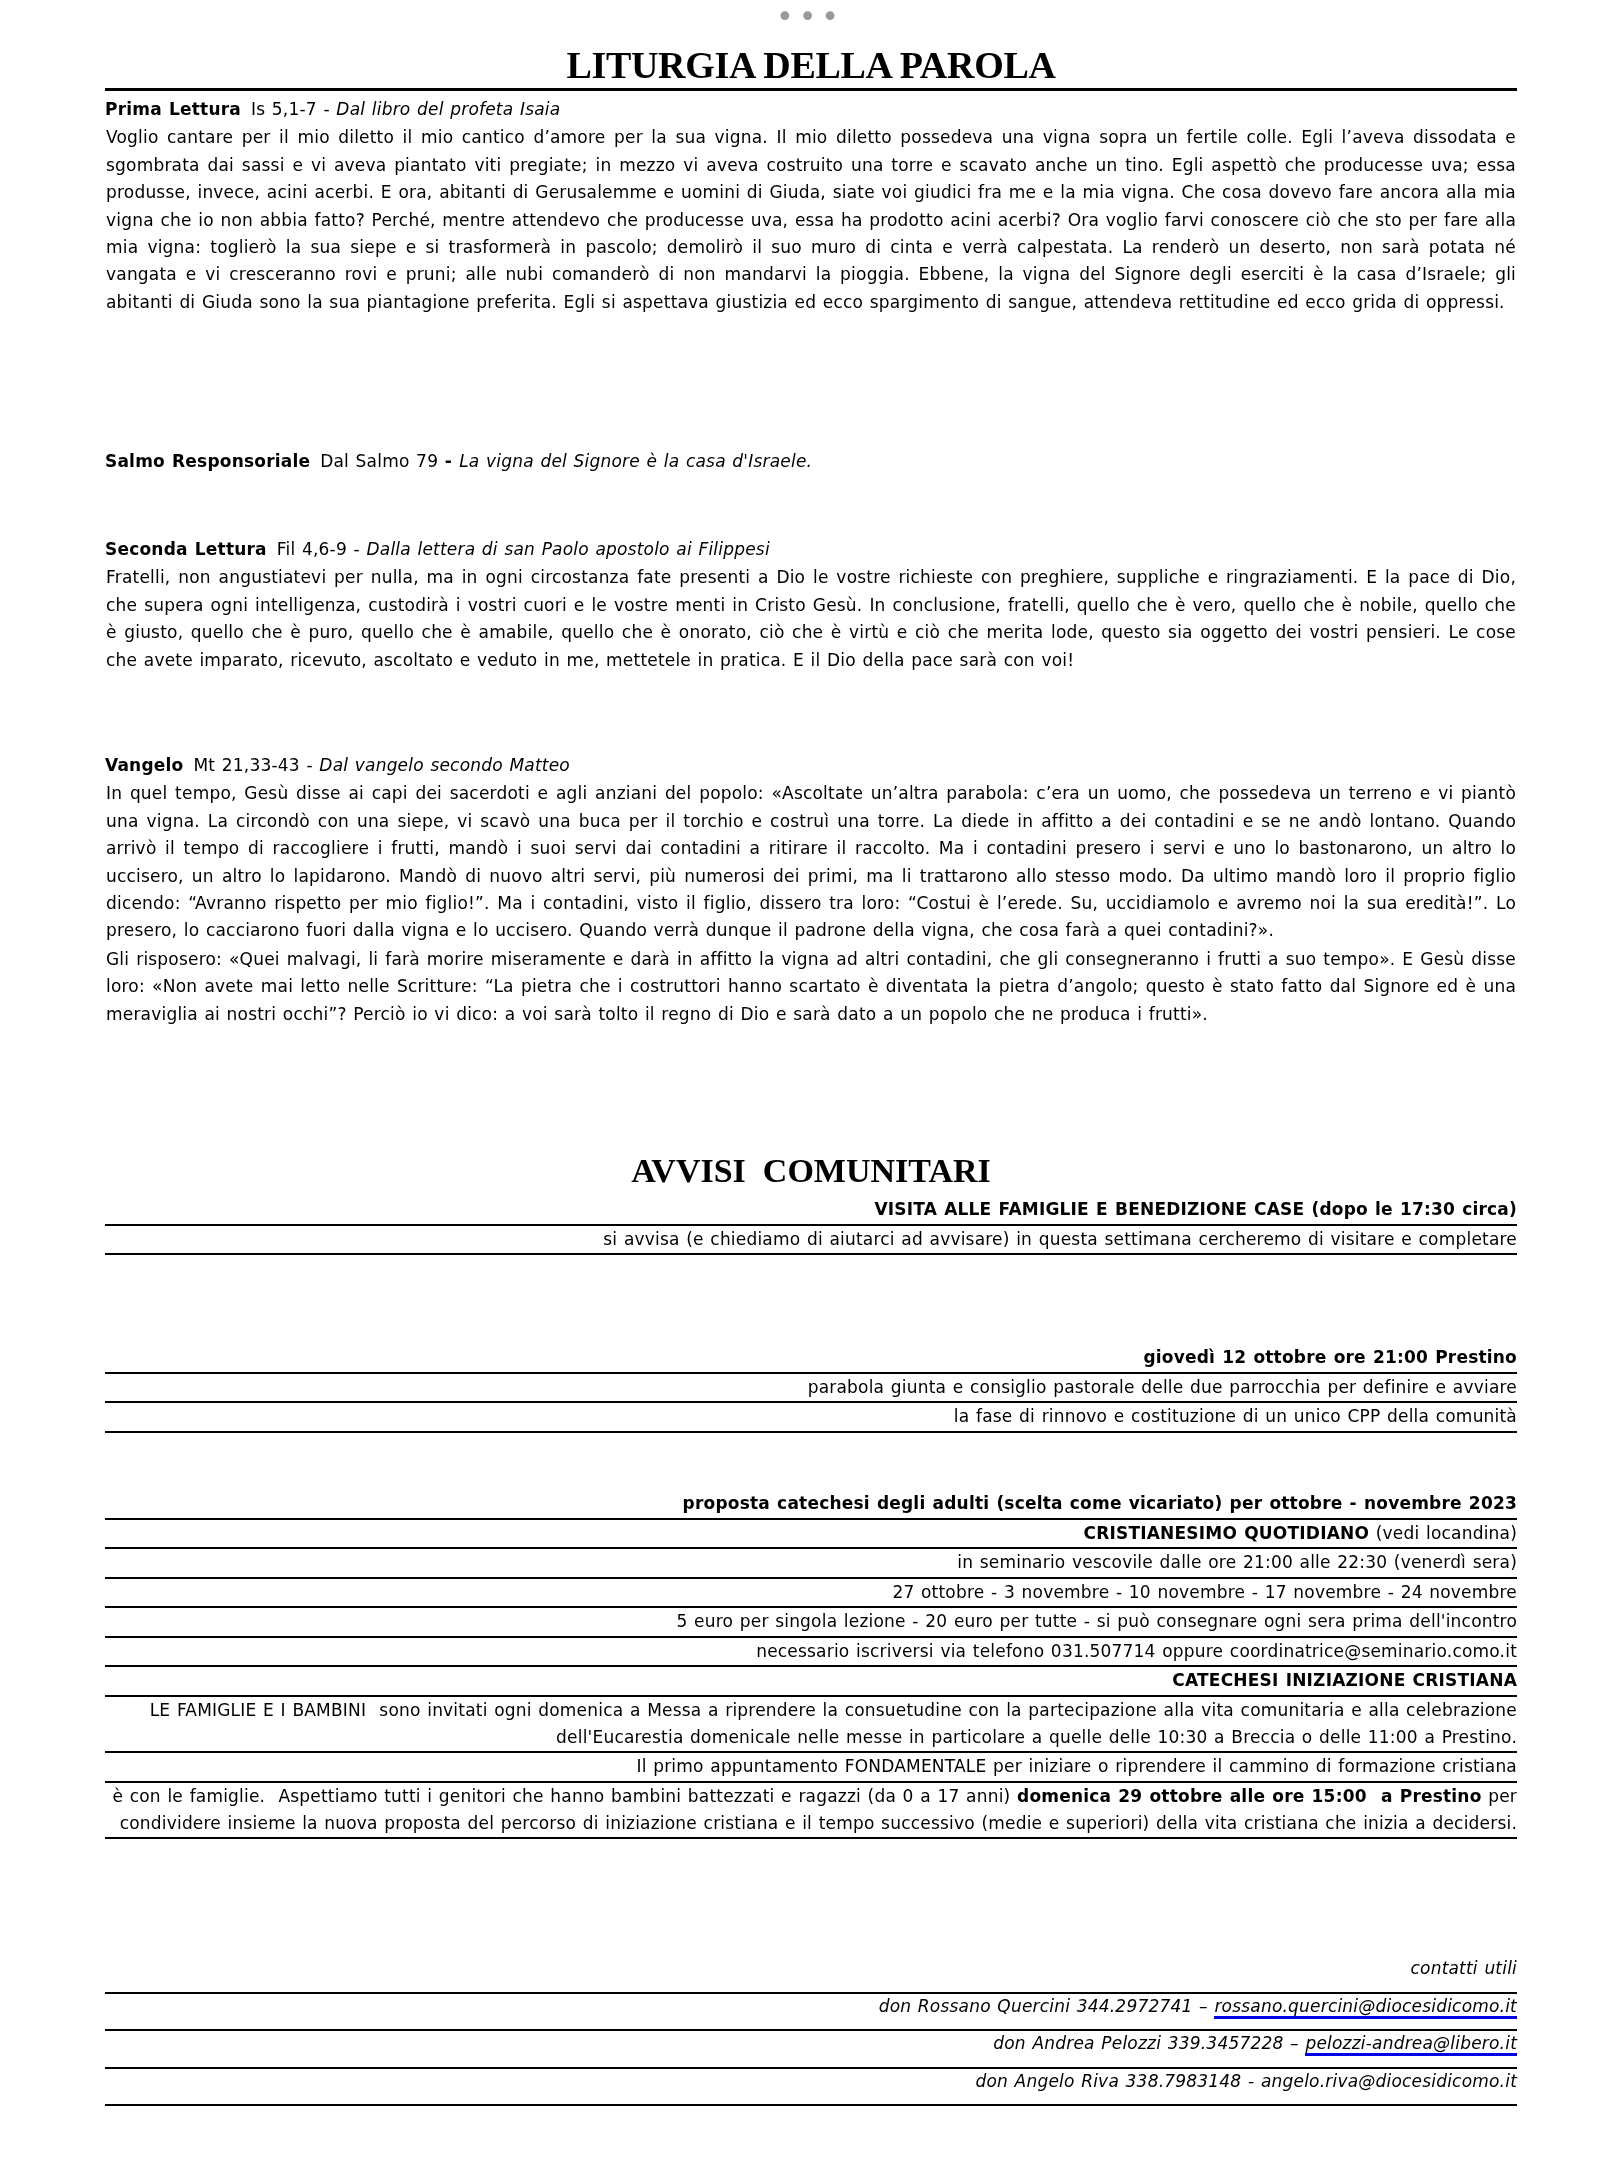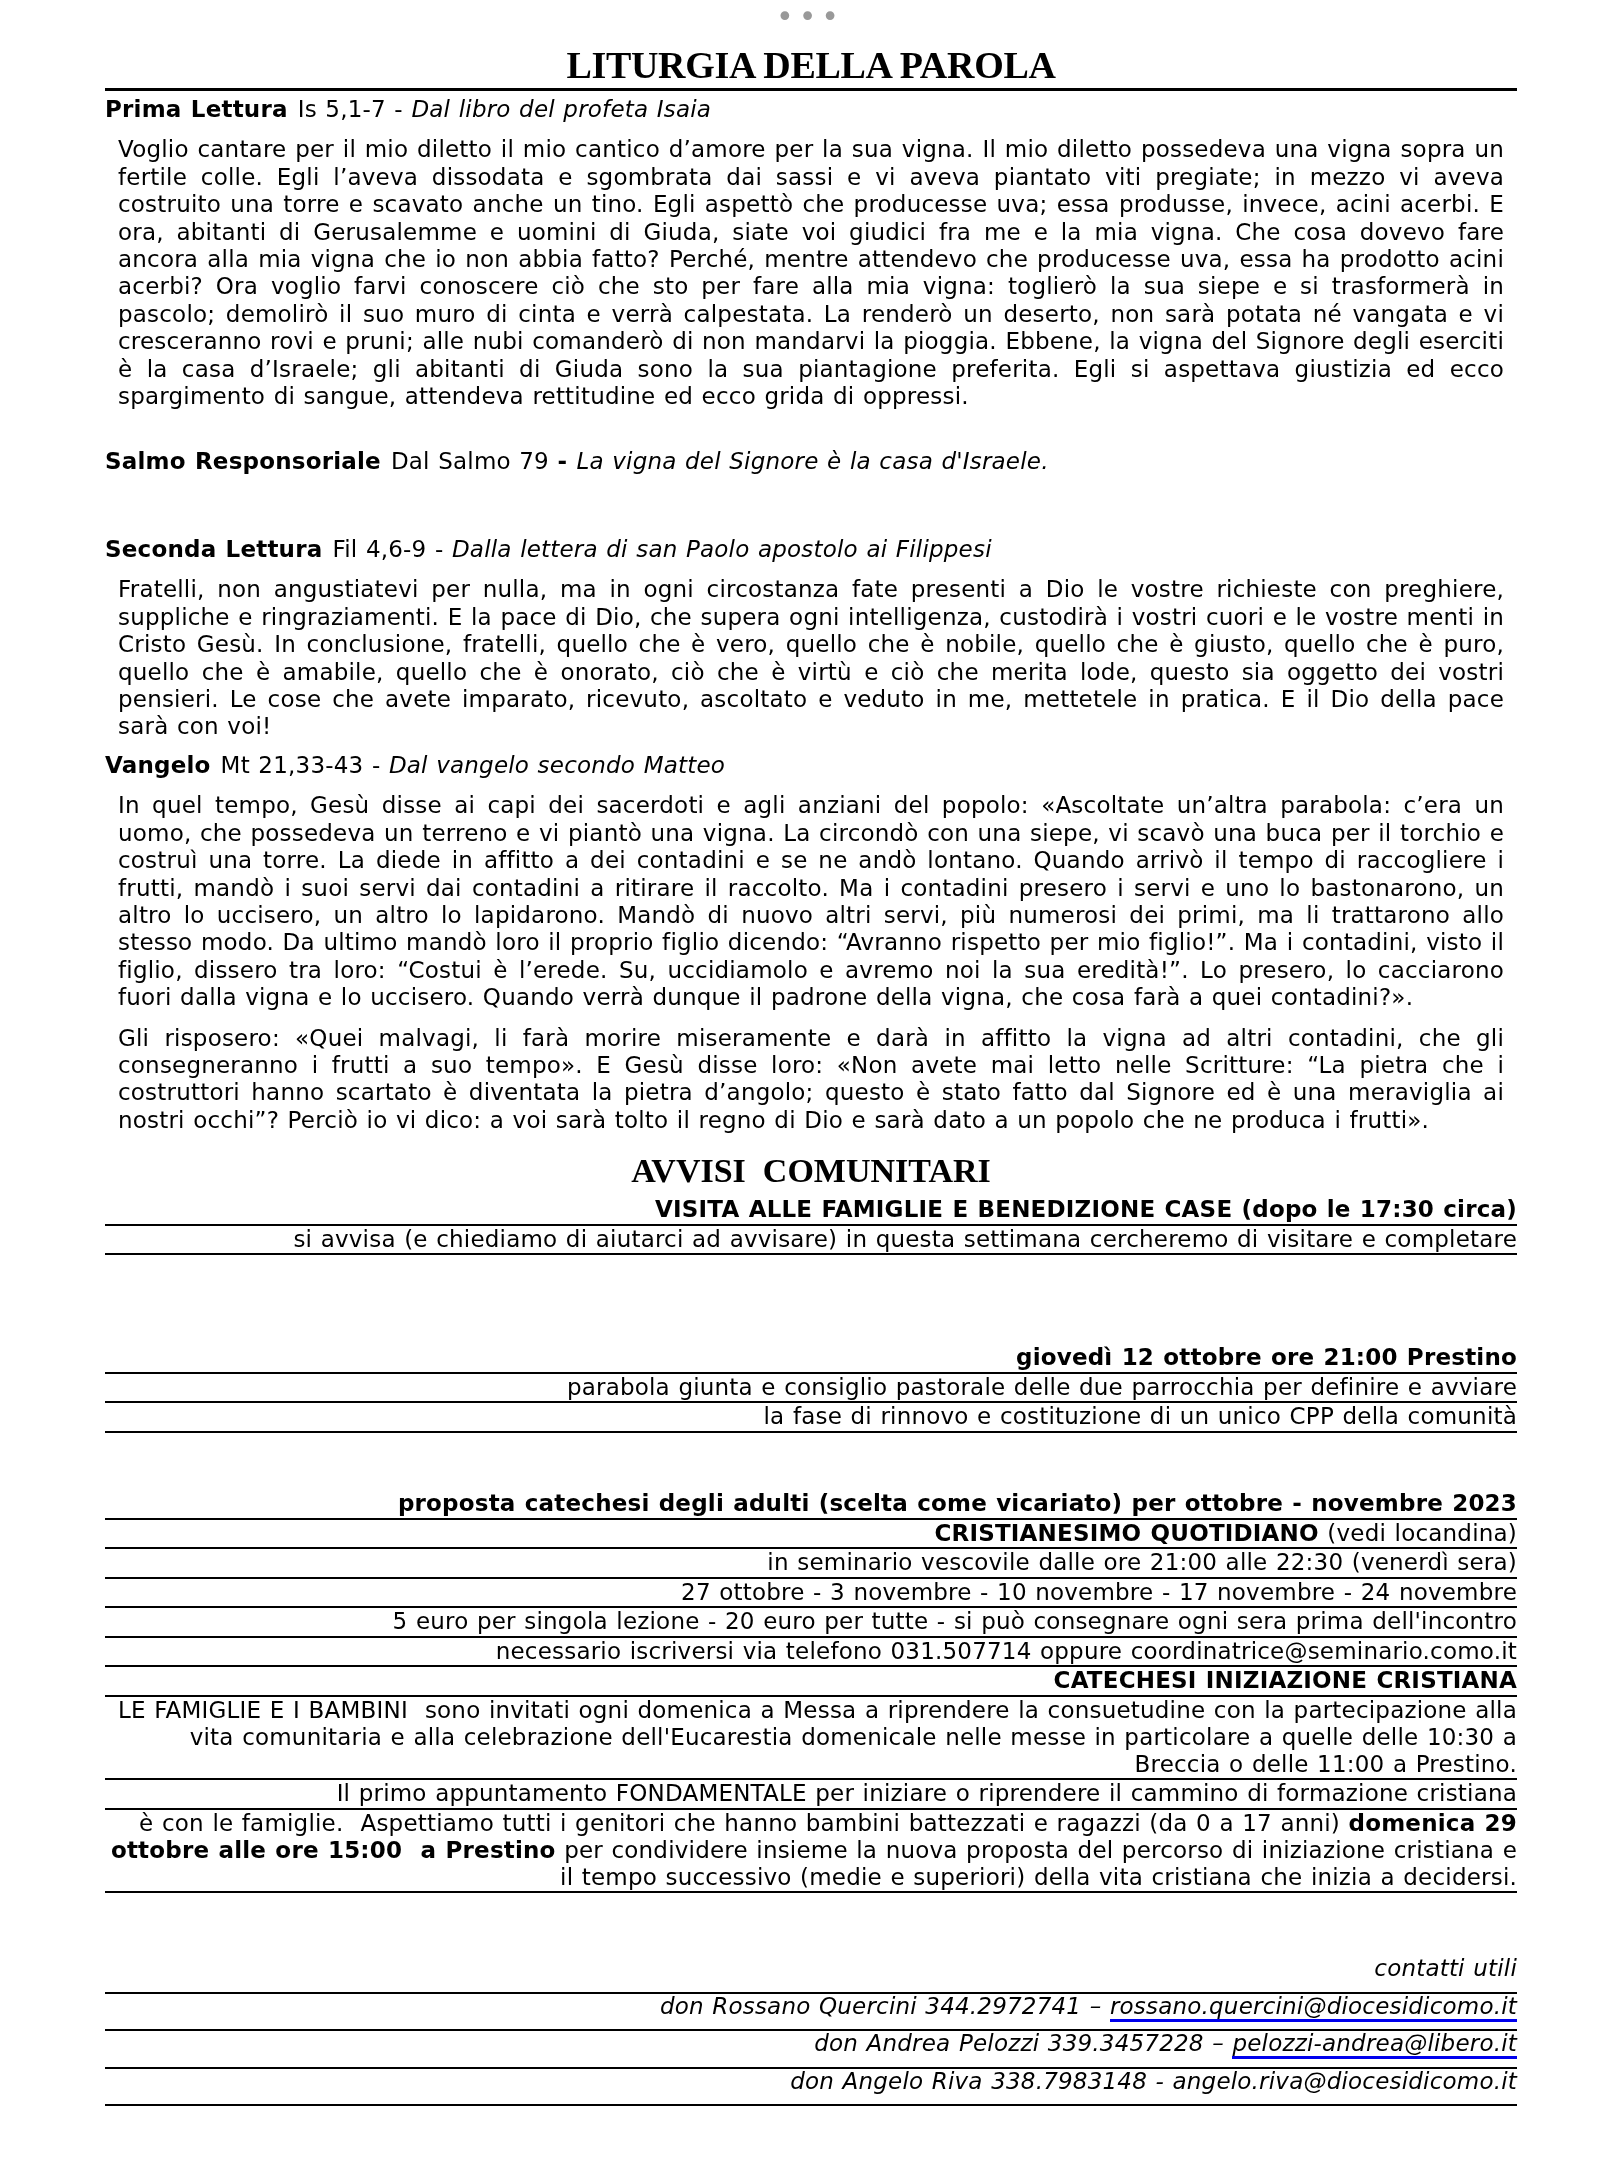--- a/index.html
+++ b/index.html
@@ -12,22 +12,22 @@
     position:absolute;top:2px;left:0;width:100%;text-align:center;
     color:#999999;font-size:30px;letter-spacing:5px;line-height:30px;
     font-family:"DejaVu Sans",sans-serif;
   }
   .doc-title{
     top:48px;text-align:center;
     font-family:"Liberation Serif",serif;font-weight:bold;font-size:38px;
     letter-spacing:-0.3px;line-height:34px;
   }
   .title-rule{top:88px;height:0;border-top:3.5px solid #000;}
-  .sans{font-size:23px;line-height:27.4px;letter-spacing:0.2px;word-spacing:1px;}
-  .just{text-align:justify;margin:13px;}
+  .sans{font-size:17px;line-height:27.4px;letter-spacing:0.2px;word-spacing:1px;}
+  .just{text-align:justify;margin:1px;}
   .rh .b{font-weight:bold;}
   .rh .ref{margin-left:10px;}
   .it{font-style:italic;}
   .bold{font-weight:bold;}
   .sec-title{
     top:1154px;text-align:center;
     font-family:"Liberation Serif",serif;font-weight:bold;font-size:34px;line-height:34px;
   }
   .arow{
     text-align:right;line-height:27px;border-bottom:2.5px solid #000;padding-bottom:0.5px;

